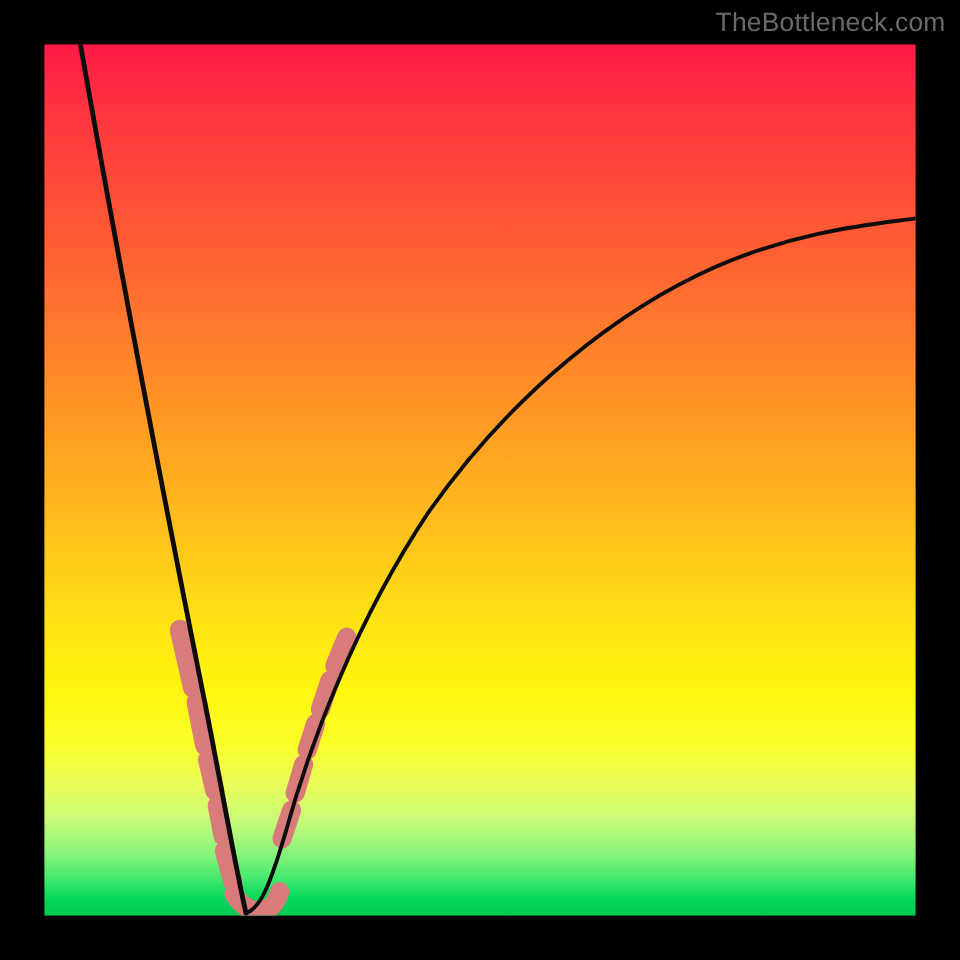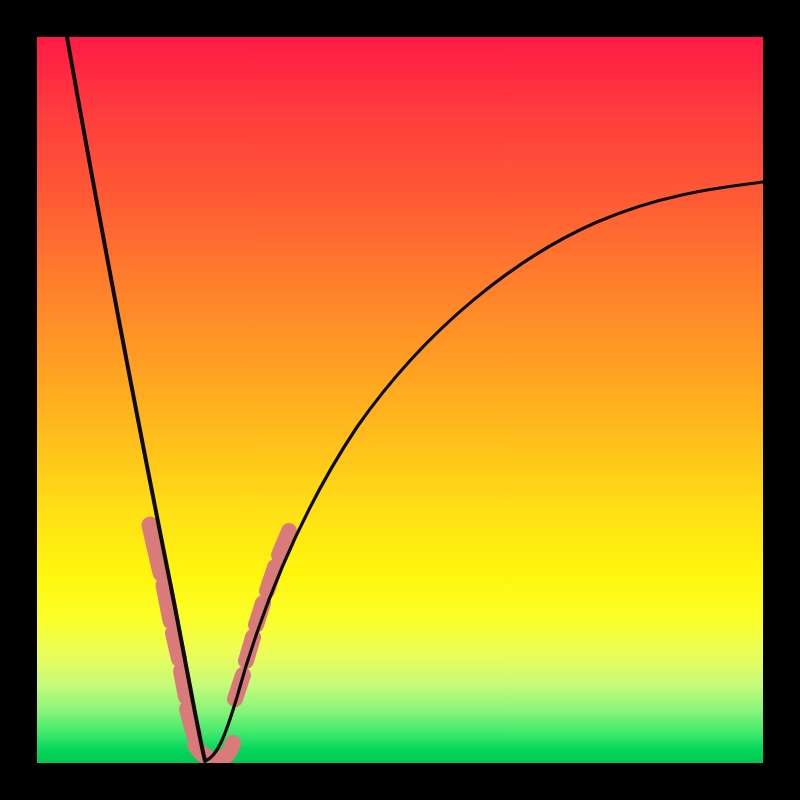--- a/index.html
+++ b/index.html
@@ -58,20 +58,21 @@
     left: 0;
     top: 0;
     width: 726px;
     height: 726px;
   }
 </style>
 </head>
 <body>
 
 <div class="frame">
+  <div class="watermark">TheBottleneck.com</div>
   <div class="plot">
     <svg class="curves" viewBox="0 0 726 726">
       <g>
 
         <path d="M113 488 L124 536" stroke="#d97b7b" stroke-width="17" stroke-linecap="round" fill="none"></path>
         <path d="M127 548 L134 584" stroke="#d97b7b" stroke-width="17" stroke-linecap="round" fill="none"></path>
         <path d="M136 596 L142 622" stroke="#d97b7b" stroke-width="16" stroke-linecap="round" fill="none"></path>
         <path d="M144 634 L149 660" stroke="#d97b7b" stroke-width="16" stroke-linecap="round" fill="none"></path>
         <path d="M150 672 L157 698" stroke="#d97b7b" stroke-width="16" stroke-linecap="round" fill="none"></path>
 

